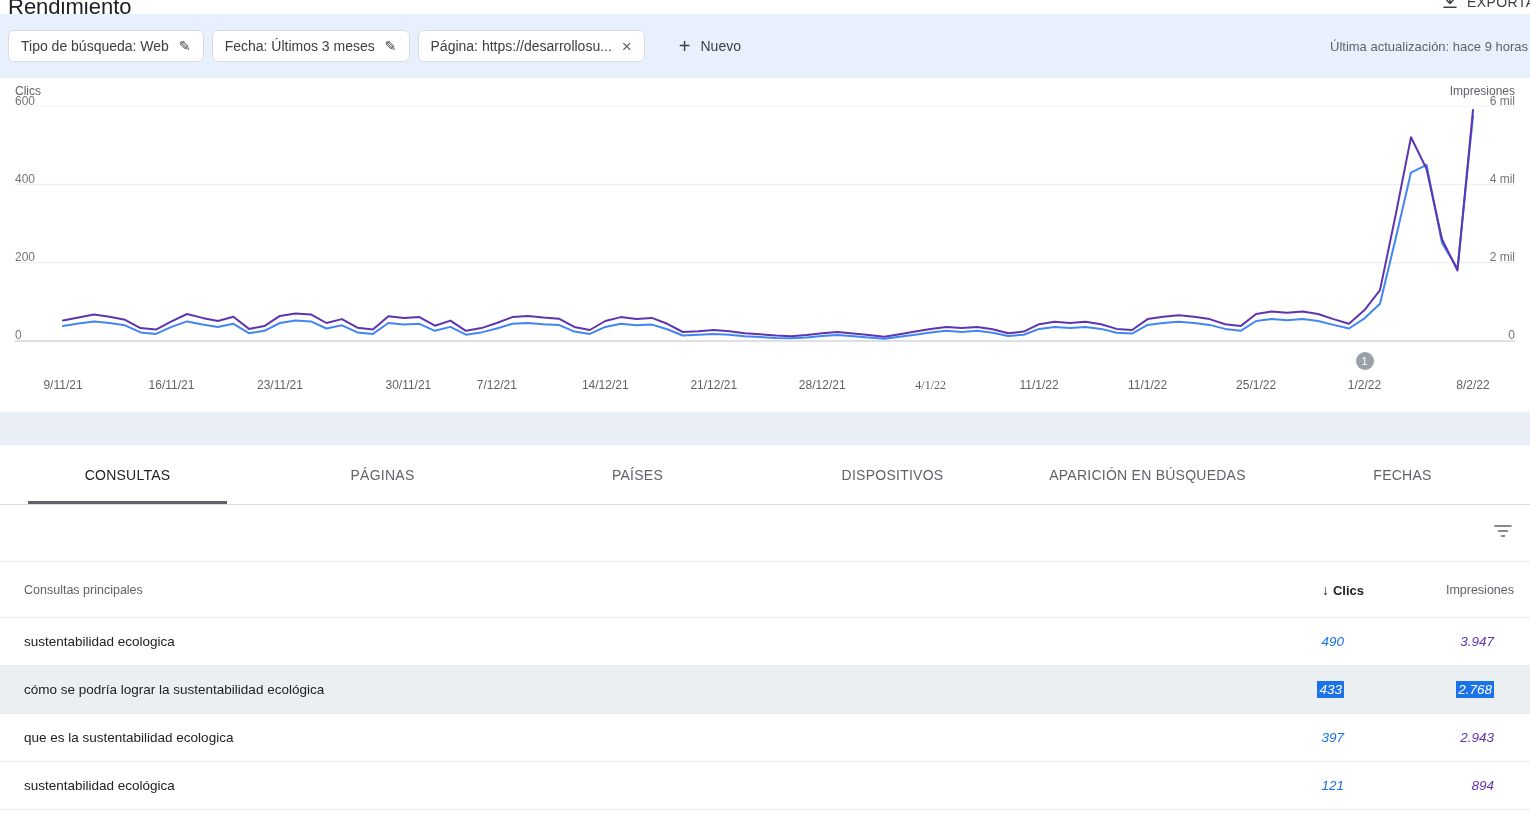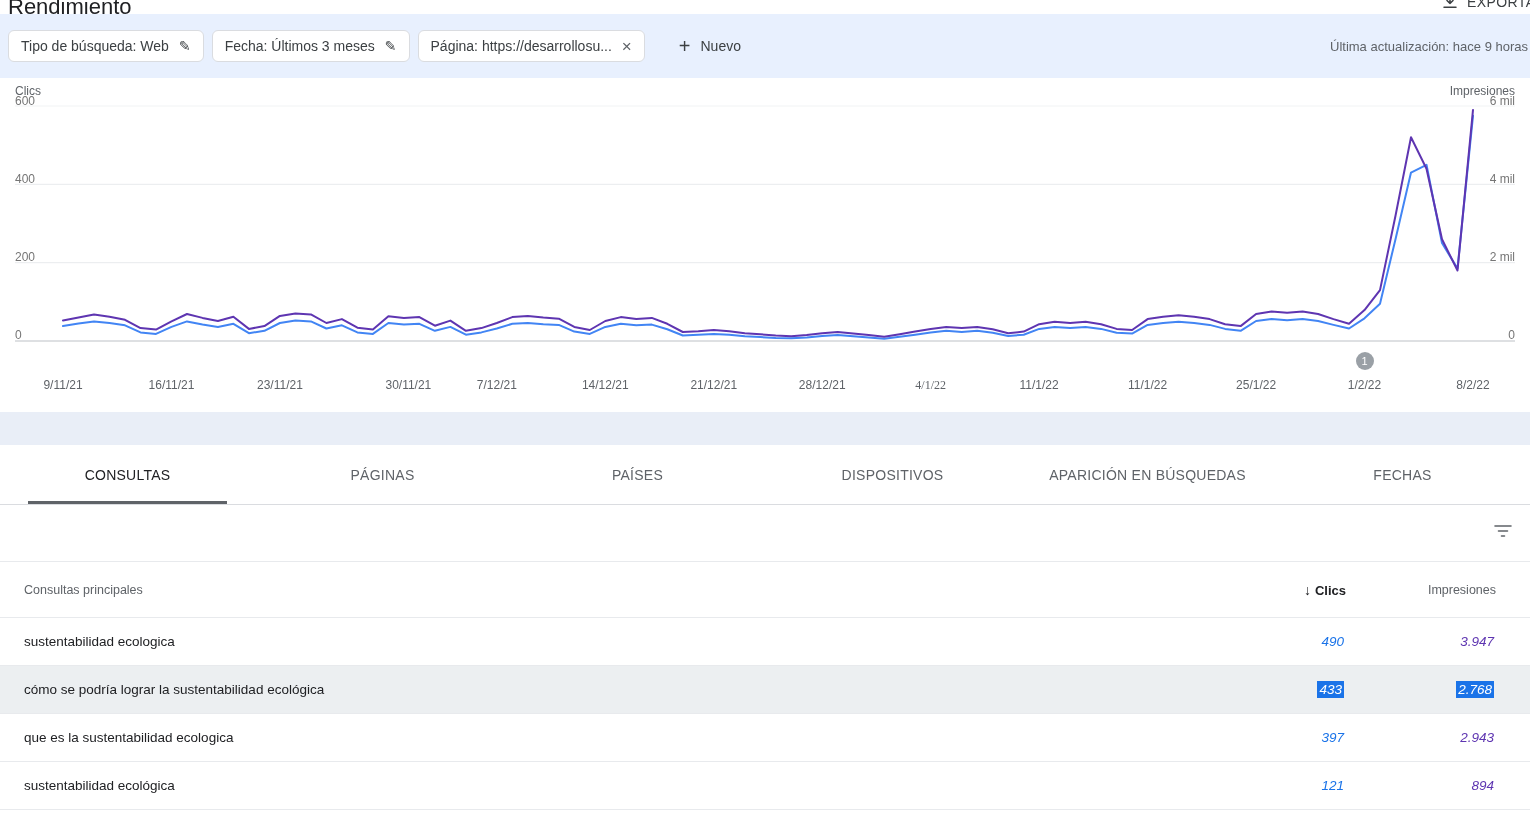--- a/index.html
+++ b/index.html
@@ -49,21 +49,21 @@
   .table-card { background:#fff; }
   .tabs { display:flex; height:60px; border-bottom:1px solid #dadce0;text-align:right; }
   .tab { flex:1; display:flex; align-items:center; justify-content:center; font-size:14px;
     letter-spacing:.25px; color:#5f6368; position:relative; cursor:pointer; }
   .tab.active { color:#202124; }
   .tab.active::after { content:''; position:absolute; bottom:0; left:28px; right:28px;
     height:3px; background:#5f6368; }
   .filter-row { position:relative; height:57px; border-bottom:1px solid #e8eaed; }
   .filter-row .filter-ic { position:absolute; right:18px; top:50%; transform:translateY(-50%); cursor:pointer; }
 
-  .thead { display:flex; align-items:center; height:56px; padding:0 34px 0 24px;
+  .thead { display:flex; align-items:center; height:56px; padding:0 16px 0 24px;
     border-bottom:1px solid #e8eaed; font-size:12.5px; color:#5f6368; }
   .thead .rows-label { flex:1; }
   .col-clics { width:150px; text-align:right; color:#202124; font-weight:bold; font-size:13px; cursor:pointer; }
   .col-clics .sort-ic { font-weight:normal; font-size:14px; margin-right:4px; color:#202124; }
   .col-imps { width:150px; text-align:right; cursor:pointer; }
 
   .trow { display:flex; align-items:center; height:48px; padding:0 36px 0 24px;
     border-bottom:1px solid #e8eaed; font-size:13.5px; background:#fff; cursor:pointer; }
   .trow.hover-row { background:#eceff1; }
   .qcell { flex:1; color:#202124; }

